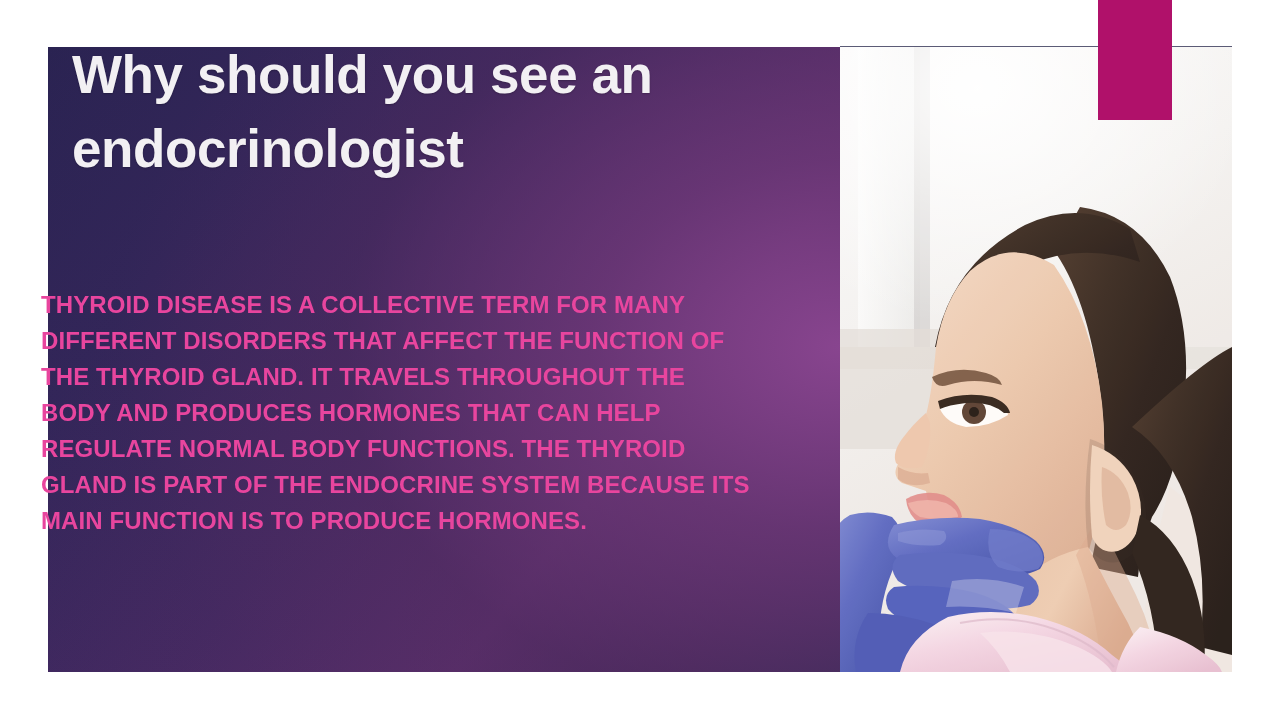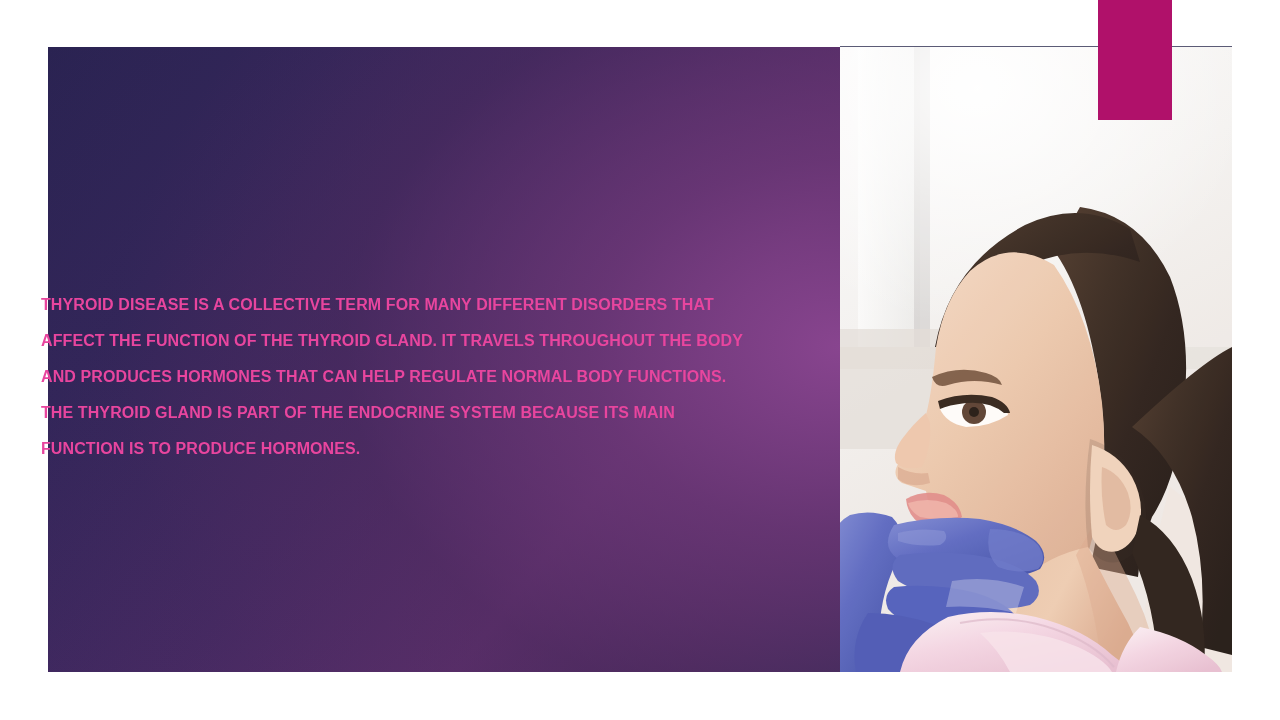--- a/index.html
+++ b/index.html
@@ -71,21 +71,21 @@
   }
 
   
   .body-text {
     position: absolute;
     left: 41px;
     top: 287px;
     width: 710px;
     color: #e8459e;
     font-family: "Liberation Sans", sans-serif;
-    font-size: 16px;
+    font-size: 24px;
     font-weight: bold;
     line-height: 36px;
     letter-spacing: 0.1px;
     text-transform: uppercase;
   }
 
   
   .photo {
     position: absolute;
     left: 840px;
@@ -113,20 +113,21 @@
 </style>
 </head>
 <body>
 
 <div id="slide">
 
   <div class="top-rule"></div>
 
   <div class="text-panel"></div>
 
+  <div class="title">Why should you see an endocrinologist</div>
 
   <div class="body-text">Thyroid disease is a collective term for many different disorders that affect the function of the thyroid gland. It travels throughout the body and produces hormones that can help regulate normal body functions. The thyroid gland is part of the endocrine system because its main function is to produce hormones.</div>
 
   <div class="photo">
     <svg viewBox="0 0 392 625" preserveAspectRatio="xMidYMid slice">
       <defs>
         <linearGradient id="bgGrad" x1="0" y1="0" x2="0.35" y2="1">
           <stop offset="0%" stop-color="#fbfafa"></stop>
           <stop offset="42%" stop-color="#f4f2f0"></stop>
           <stop offset="72%" stop-color="#efeae6"></stop>

